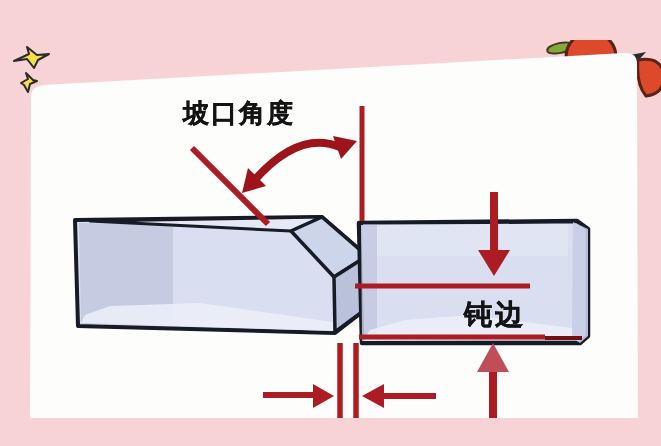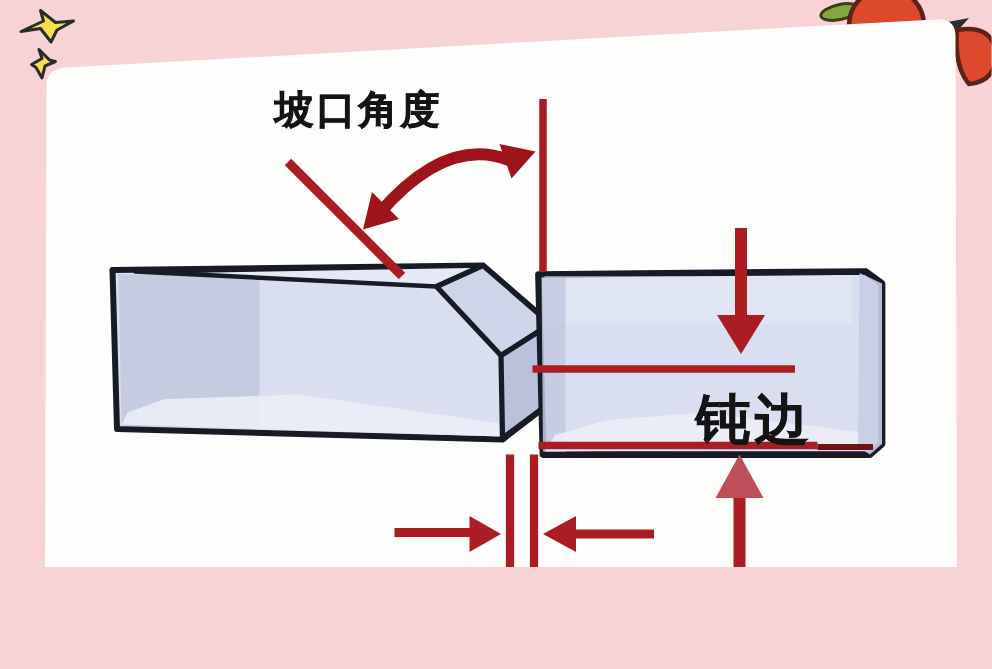--- a/index.html
+++ b/index.html
@@ -1,22 +1,22 @@
 <!DOCTYPE html>
 <html><head>
 <meta charset="utf-8">
 <style>
   html,body{margin:0;padding:0;background:#f7d3d6;}
   #screen{position:relative;width:661px;height:378px;overflow:hidden;
-          font-family:"Liberation Sans","DejaVu Sans",sans-serif;}
+          font-family:"Liberation Sans","DejaVu Sans",sans-serif;margin-top:40px;}
   #diagram-svg{position:absolute;left:0;top:0;z-index:1;}
   .diagram-label{position:absolute;z-index:2;color:#141414;font-weight:700;
                  white-space:nowrap;-webkit-text-stroke:.4px #141414;}
   #label-groove-angle{left:183px;top:56px;font-size:26px;letter-spacing:2px;}
-  #label-root-face{left:464px;top:256px;font-size:36px;letter-spacing:3px;}
+  #label-root-face{left:464px;top:256px;font-size:28px;letter-spacing:3px;}
   #label-root-gap{left:139px;top:340px;font-size:25px;letter-spacing:1px;}
 </style>
 </head>
 <body>
 
 <div id="screen">
 
 <svg id="diagram-svg" width="661" height="446" viewBox="0 0 661 446">
 
   <rect x="0" y="0" width="661" height="446" fill="#f7d3d6"></rect>

